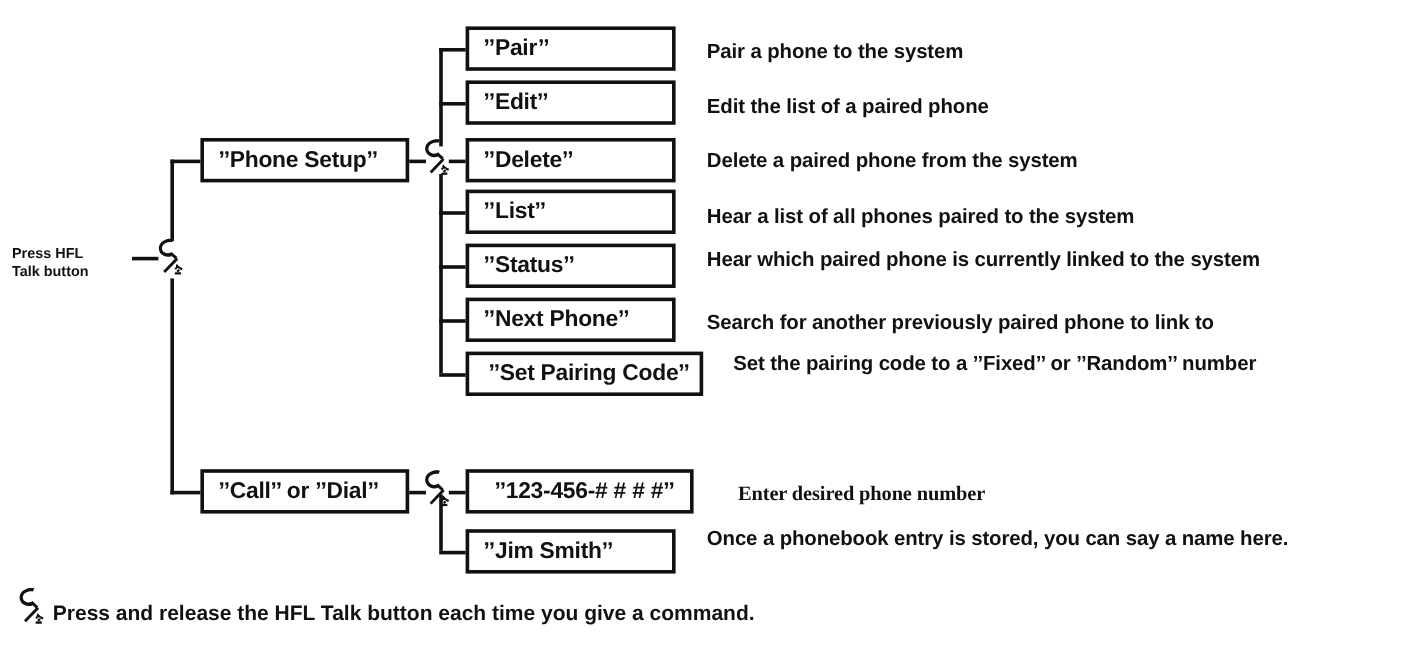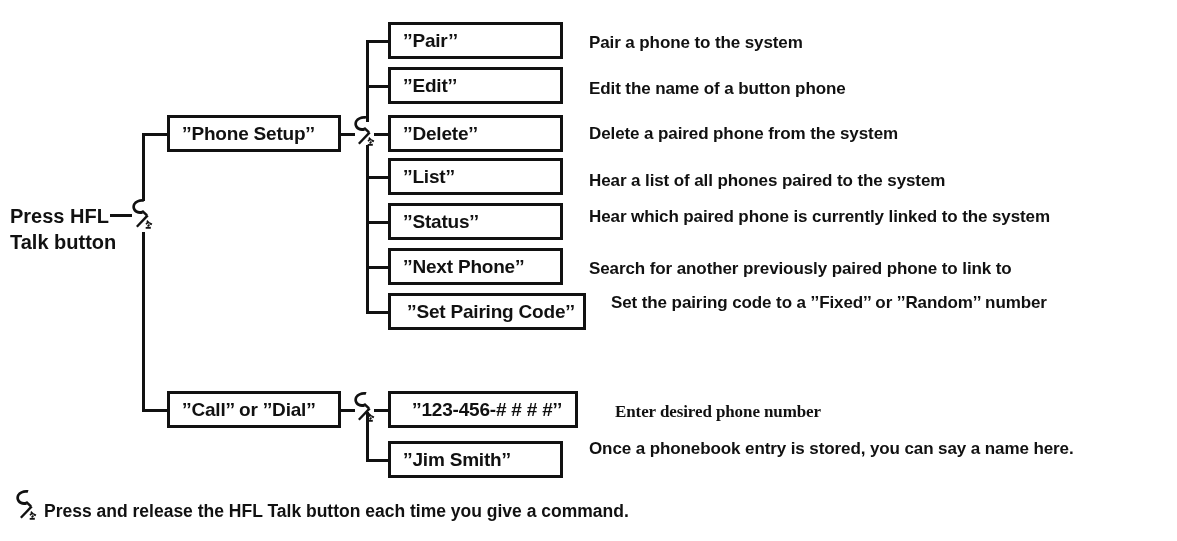--- a/index.html
+++ b/index.html
@@ -33,21 +33,21 @@
   .desc{
     position:absolute;
     font-size:17px;font-weight:bold;
     white-space:nowrap;line-height:1;
     letter-spacing:-0.1px;
   }
 
   
   .caption{
     position:absolute;
-    font-size:20px;font-weight:bold;
+    font-size:12px;font-weight:bold;
     line-height:1.28;
     white-space:pre-line;
   }
 
   
   .legend{
     position:absolute;
     font-size:17.5px;font-weight:bold;
     white-space:nowrap;line-height:1;
   }
@@ -115,21 +115,21 @@
 
   <div class="node" style="left:388px;top:67px;width:175px;height:37px;">’’Edit’’</div>
   <div class="node" style="left:388px;top:22px;width:175px;height:37px;">’’Pair’’</div>
   <div class="node" style="left:388px;top:115px;width:175px;height:37px;">’’Delete’’</div>
   <div class="node" style="left:388px;top:158px;width:175px;height:37px;">’’List’’</div>
   <div class="node" style="left:388px;top:203px;width:175px;height:37px;">’’Status’’</div>
   <div class="node" style="left:388px;top:248px;width:175px;height:37px;">’’Next Phone’’</div>
   <div class="node" style="left:388px;top:293px;width:198px;height:37px;padding-left:16px;">’’Set Pairing Code’’</div>
 
   <div class="desc" style="left:589px;top:34px;">Pair a phone to the system</div>
-  <div class="desc" style="left:589px;top:80px;">Edit the name of a button phone</div>
+  <div class="desc" style="left:589px;top:80px;">Edit the list of a paired phone</div>
   <div class="desc" style="left:589px;top:125px;">Delete a paired phone from the system</div>
   <div class="desc" style="left:589px;top:172px;">Hear a list of all phones paired to the system</div>
   <div class="desc" style="left:589px;top:208px;">Hear which paired phone is currently linked to the system</div>
   <div class="desc" style="left:589px;top:260px;">Search for another previously paired phone to link to</div>
   <div class="desc" style="left:611px;top:294px;">Set the pairing code to a ’’Fixed’’ or ’’Random’’ number</div>
 
   <div class="ln h" style="left:341px;top:409px;width:14px;"></div>
   <div class="talk" style="left:352px;top:391px;">
     <svg viewBox="0 0 26 34" xmlns="http://www.w3.org/2000/svg">
       <path fill="#111111" d="M14.6 1.2c-4.0-0.9-9.3 0.6-11.4 4.3-1.9 3.4-0.6 7.6 2.9 9.5 2.1 1.2 4.7 1.3 6.9 0.5l-1.0-2.8c-1.6 0.6-3.6 0.5-5.0-0.4-2.0-1.2-2.6-3.7-1.4-5.7 1.4-2.3 5.0-3.3 7.8-2.7z"></path>

